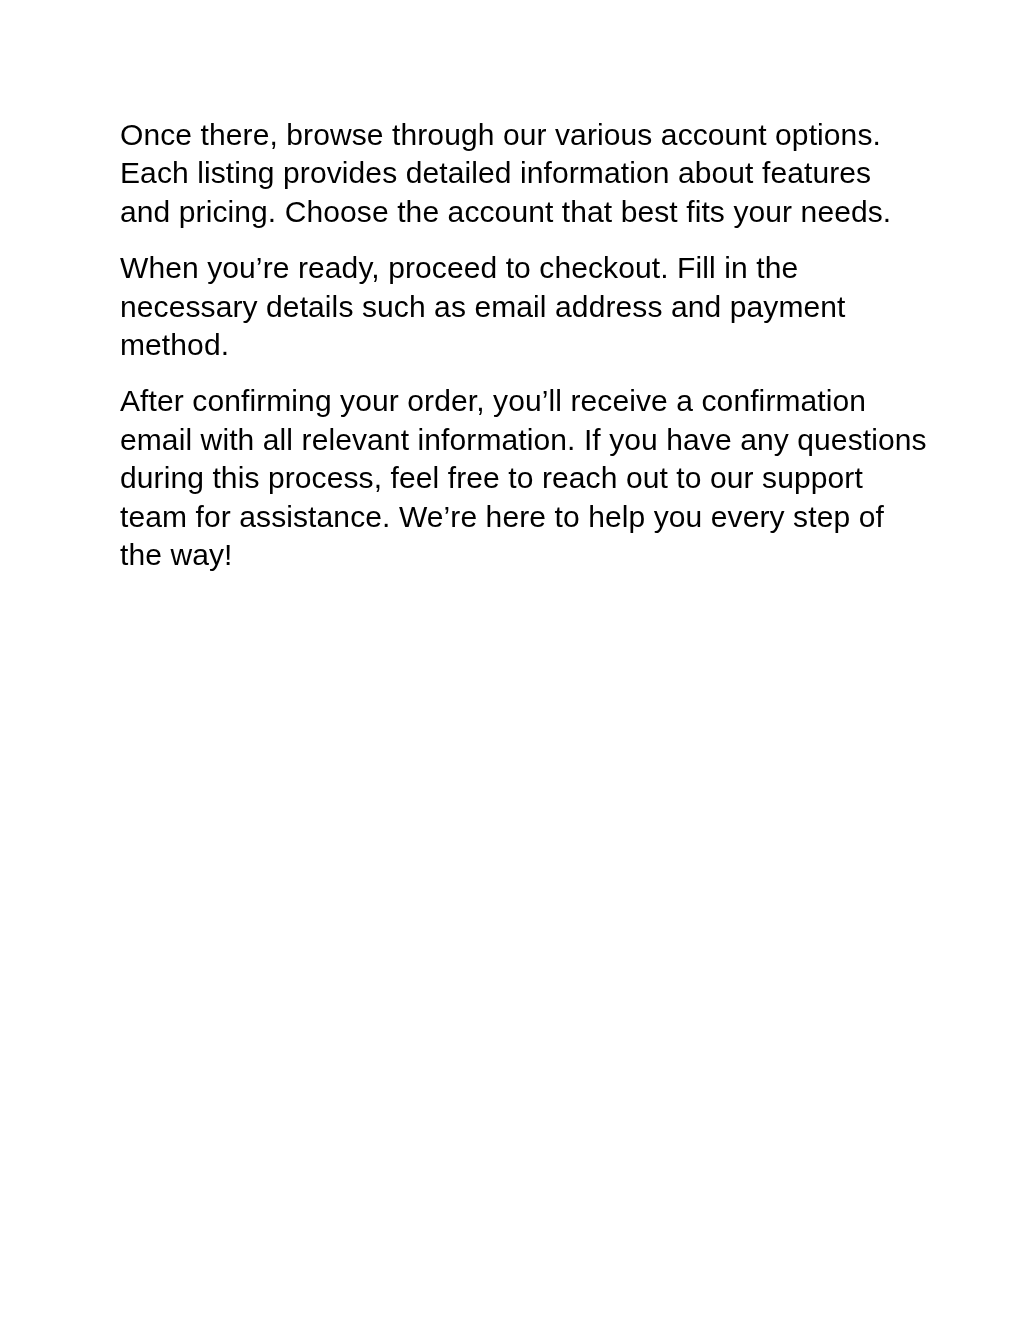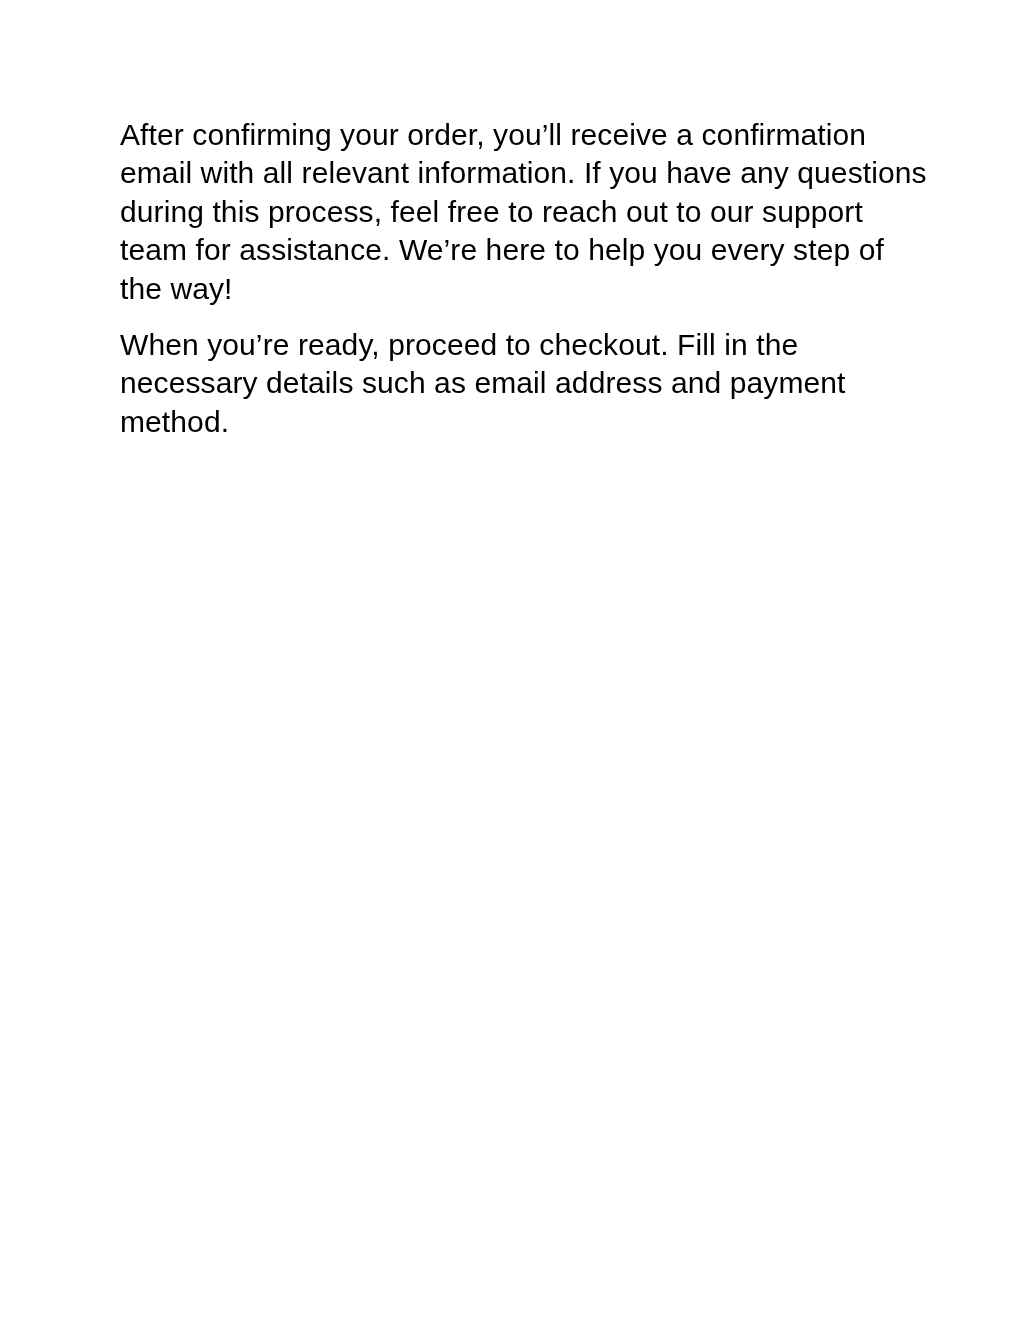--- a/index.html
+++ b/index.html
@@ -25,22 +25,25 @@
     color: #000000;
     white-space: pre-line;
     letter-spacing: 0.1px;
   }
 </style>
 </head>
 <body>
 
 <main class="page">
   <div class="content">
+    <p>Once there, browse through our various account options.
+Each listing provides detailed information about features
+and pricing. Choose the account that best fits your needs.</p>
+    <p>When you’re ready, proceed to checkout. Fill in the
+necessary details such as email address and payment
+method.</p>
     <p>After confirming your order, you’ll receive a confirmation
 email with all relevant information. If you have any questions
 during this process, feel free to reach out to our support
 team for assistance. We’re here to help you every step of
 the way!</p>
-    <p>When you’re ready, proceed to checkout. Fill in the
-necessary details such as email address and payment
-method.</p>
   </div>
 </main>
 
 </body></html>

